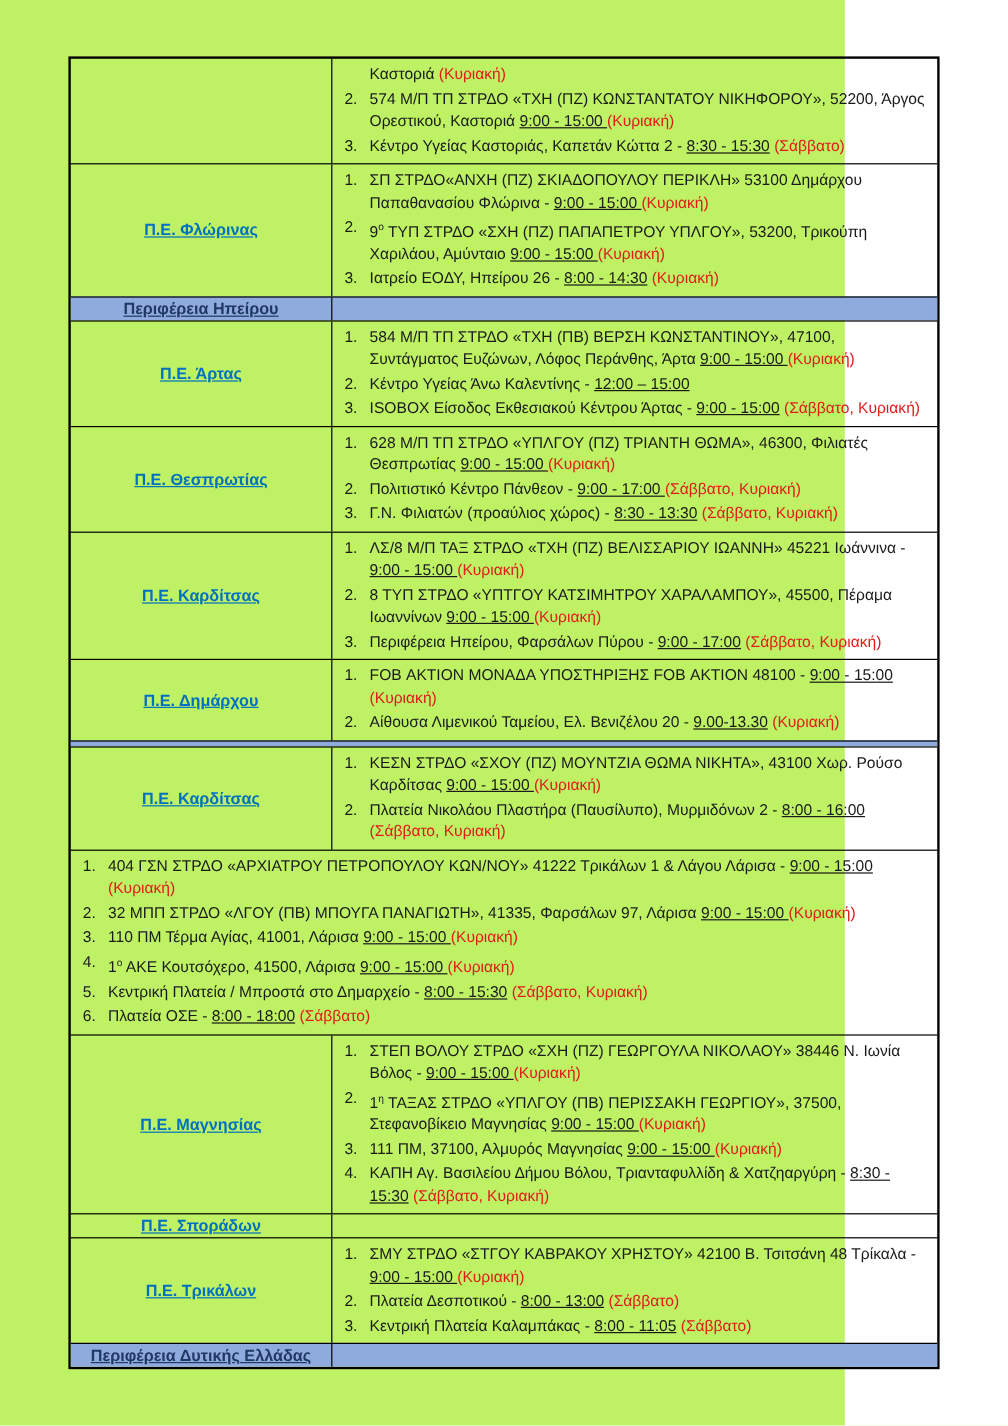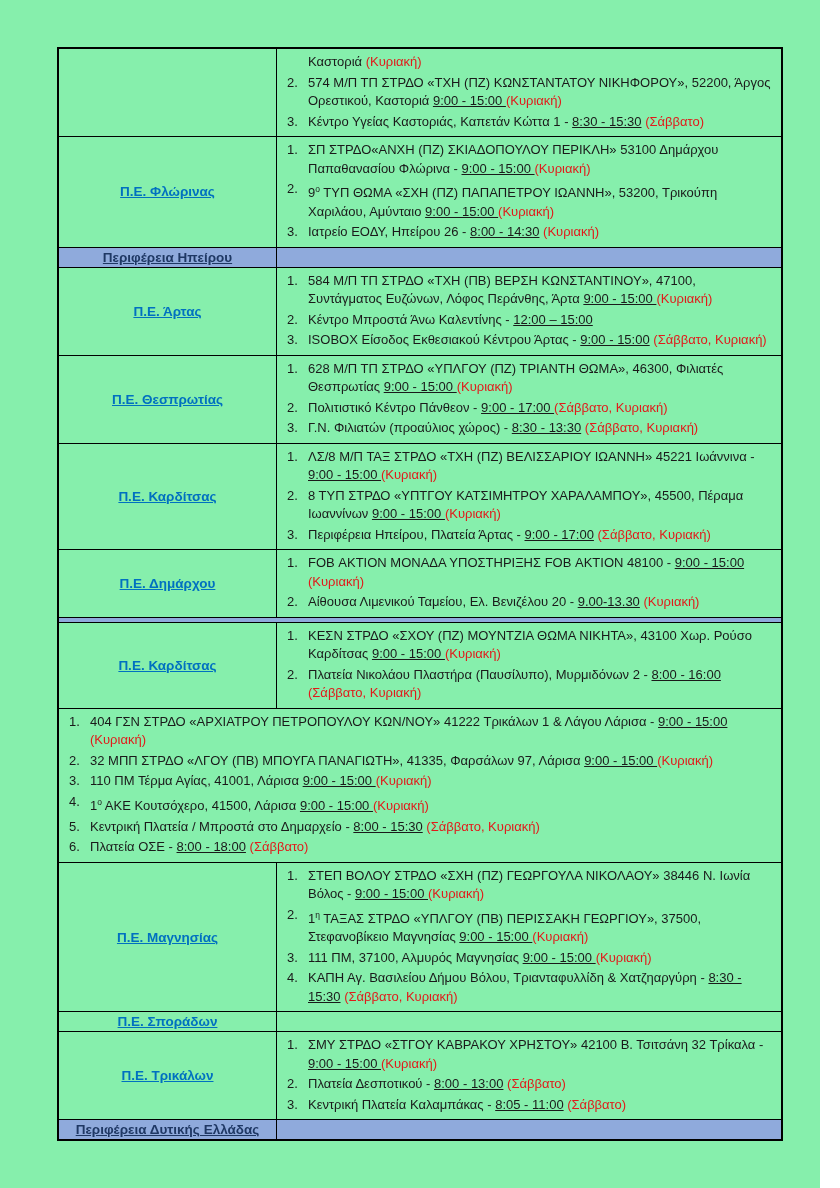--- a/index.html
+++ b/index.html
@@ -4,22 +4,22 @@
 <style>
   html, body {
     margin: 0; padding: 0;
     width: 840px; height: 1188px;
     background: #ffffff;
     font-family: "Liberation Sans", "DejaVu Sans", sans-serif;
     overflow: hidden;
   }
   #page {
     position: relative;
-    width: 820px; height: 1188px;
-    background: #86efac;
+    width: 704px; height: 1188px;
+    background: #bef264;
   }
   #doc-table {
     position: absolute;
     left: 57px; top: 47px;
     width: 726px;
     border: 2px solid #000;
     box-sizing: border-box;
     font-size: 13px;
     color: var(--text-black, #1a1a1a);
   }
@@ -73,36 +73,36 @@
           <div class="item">
             <span class="num"></span>
             <span class="itxt"><span class="seg seg-b">Καστοριά </span><span class="seg seg-r">(Κυριακή)</span></span>
           </div>
           <div class="item">
             <span class="num">2.</span>
             <span class="itxt"><span class="seg seg-b">574 Μ/Π ΤΠ ΣΤΡΔΟ «ΤΧΗ (ΠΖ) ΚΩΝΣΤΑΝΤΑΤΟΥ ΝΙΚΗΦΟΡΟΥ», 52200, Άργος Ορεστικού, Καστοριά </span><span class="seg seg-u">9:00 - 15:00 </span><span class="seg seg-r">(Κυριακή)</span></span>
           </div>
           <div class="item">
             <span class="num">3.</span>
-            <span class="itxt"><span class="seg seg-b">Κέντρο Υγείας Καστοριάς, Καπετάν Κώττα 1 - </span><span class="seg seg-u">8:30 - 15:30</span><span class="seg seg-b"> </span><span class="seg seg-r">(Σάββατο)</span></span>
+            <span class="itxt"><span class="seg seg-b">Κέντρο Υγείας Καστοριάς, Καπετάν Κώττα 2 - </span><span class="seg seg-u">8:30 - 15:30</span><span class="seg seg-b"> </span><span class="seg seg-r">(Σάββατο)</span></span>
           </div>
         </div>
       </div>
       <div class="trow region-row">
         <div class="cell-left">
           <span class="region-label">Π.Ε. Φλώρινας</span>
         </div>
         <div class="cell-right">
           <div class="item">
             <span class="num">1.</span>
             <span class="itxt"><span class="seg seg-b">ΣΠ ΣΤΡΔΟ«ΑΝΧΗ (ΠΖ) ΣΚΙΑΔΟΠΟΥΛΟΥ ΠΕΡΙΚΛΗ» 53100 Δημάρχου Παπαθανασίου Φλώρινα - </span><span class="seg seg-u">9:00 - 15:00 </span><span class="seg seg-r">(Κυριακή)</span></span>
           </div>
           <div class="item">
             <span class="num">2.</span>
-            <span class="itxt"><span class="seg seg-b">9</span><span class="seg seg-s">ο</span><span class="seg seg-b"> ΤΥΠ ΘΩΜΑ «ΣΧΗ (ΠΖ) ΠΑΠΑΠΕΤΡΟΥ ΙΩΑΝΝΗ», 53200, Τρικούπη Χαριλάου, Αμύνταιο </span><span class="seg seg-u">9:00 - 15:00 </span><span class="seg seg-r">(Κυριακή)</span></span>
+            <span class="itxt"><span class="seg seg-b">9</span><span class="seg seg-s">ο</span><span class="seg seg-b"> ΤΥΠ ΣΤΡΔΟ «ΣΧΗ (ΠΖ) ΠΑΠΑΠΕΤΡΟΥ ΥΠΛΓΟΥ», 53200, Τρικούπη Χαριλάου, Αμύνταιο </span><span class="seg seg-u">9:00 - 15:00 </span><span class="seg seg-r">(Κυριακή)</span></span>
           </div>
           <div class="item">
             <span class="num">3.</span>
             <span class="itxt"><span class="seg seg-b">Ιατρείο ΕΟΔΥ, Ηπείρου 26 - </span><span class="seg seg-u">8:00 - 14:30</span><span class="seg seg-b"> </span><span class="seg seg-r">(Κυριακή)</span></span>
           </div>
         </div>
       </div>
       <div class="trow header-row">
         <div class="cell-left">
           <span class="header-label">Περιφέρεια Ηπείρου</span>
@@ -113,21 +113,21 @@
         <div class="cell-left">
           <span class="region-label">Π.Ε. Άρτας</span>
         </div>
         <div class="cell-right">
           <div class="item">
             <span class="num">1.</span>
             <span class="itxt"><span class="seg seg-b">584 Μ/Π ΤΠ ΣΤΡΔΟ «ΤΧΗ (ΠΒ) ΒΕΡΣΗ ΚΩΝΣΤΑΝΤΙΝΟΥ», 47100, Συντάγματος Ευζώνων, Λόφος Περάνθης, Άρτα </span><span class="seg seg-u">9:00 - 15:00 </span><span class="seg seg-r">(Κυριακή)</span></span>
           </div>
           <div class="item">
             <span class="num">2.</span>
-            <span class="itxt"><span class="seg seg-b">Κέντρο Μπροστά Άνω Καλεντίνης - </span><span class="seg seg-u">12:00 – 15:00</span></span>
+            <span class="itxt"><span class="seg seg-b">Κέντρο Υγείας Άνω Καλεντίνης - </span><span class="seg seg-u">12:00 – 15:00</span></span>
           </div>
           <div class="item">
             <span class="num">3.</span>
             <span class="itxt"><span class="seg seg-b">ISOBOX Είσοδος Εκθεσιακού Κέντρου Άρτας - </span><span class="seg seg-u">9:00 - 15:00</span><span class="seg seg-b"> </span><span class="seg seg-r">(Σάββατο, Κυριακή)</span></span>
           </div>
         </div>
       </div>
       <div class="trow region-row">
         <div class="cell-left">
           <span class="region-label">Π.Ε. Θεσπρωτίας</span>
@@ -155,21 +155,21 @@
           <div class="item">
             <span class="num">1.</span>
             <span class="itxt"><span class="seg seg-b">ΛΣ/8 Μ/Π ΤΑΞ ΣΤΡΔΟ «ΤΧΗ (ΠΖ) ΒΕΛΙΣΣΑΡΙΟΥ ΙΩΑΝΝΗ» 45221 Ιωάννινα - </span><span class="seg seg-u">9:00 - 15:00 </span><span class="seg seg-r">(Κυριακή)</span></span>
           </div>
           <div class="item">
             <span class="num">2.</span>
             <span class="itxt"><span class="seg seg-b">8 ΤΥΠ ΣΤΡΔΟ «ΥΠΤΓΟΥ ΚΑΤΣΙΜΗΤΡΟΥ ΧΑΡΑΛΑΜΠΟΥ», 45500, Πέραμα Ιωαννίνων </span><span class="seg seg-u">9:00 - 15:00 </span><span class="seg seg-r">(Κυριακή)</span></span>
           </div>
           <div class="item">
             <span class="num">3.</span>
-            <span class="itxt"><span class="seg seg-b">Περιφέρεια Ηπείρου, Πλατεία Άρτας - </span><span class="seg seg-u">9:00 - 17:00</span><span class="seg seg-b"> </span><span class="seg seg-r">(Σάββατο, Κυριακή)</span></span>
+            <span class="itxt"><span class="seg seg-b">Περιφέρεια Ηπείρου, Φαρσάλων Πύρου - </span><span class="seg seg-u">9:00 - 17:00</span><span class="seg seg-b"> </span><span class="seg seg-r">(Σάββατο, Κυριακή)</span></span>
           </div>
         </div>
       </div>
       <div class="trow region-row">
         <div class="cell-left">
           <span class="region-label">Π.Ε. Δημάρχου</span>
         </div>
         <div class="cell-right">
           <div class="item">
             <span class="num">1.</span>
@@ -256,29 +256,29 @@
         </div>
         <div class="cell-right"></div>
       </div>
       <div class="trow region-row">
         <div class="cell-left">
           <span class="region-label">Π.Ε. Τρικάλων</span>
         </div>
         <div class="cell-right">
           <div class="item">
             <span class="num">1.</span>
-            <span class="itxt"><span class="seg seg-b">ΣΜΥ ΣΤΡΔΟ «ΣΤΓΟΥ ΚΑΒΡΑΚΟΥ ΧΡΗΣΤΟΥ» 42100 Β. Τσιτσάνη 32 Τρίκαλα - </span><span class="seg seg-u">9:00 - 15:00 </span><span class="seg seg-r">(Κυριακή)</span></span>
+            <span class="itxt"><span class="seg seg-b">ΣΜΥ ΣΤΡΔΟ «ΣΤΓΟΥ ΚΑΒΡΑΚΟΥ ΧΡΗΣΤΟΥ» 42100 Β. Τσιτσάνη 48 Τρίκαλα - </span><span class="seg seg-u">9:00 - 15:00 </span><span class="seg seg-r">(Κυριακή)</span></span>
           </div>
           <div class="item">
             <span class="num">2.</span>
             <span class="itxt"><span class="seg seg-b">Πλατεία Δεσποτικού - </span><span class="seg seg-u">8:00 - 13:00</span><span class="seg seg-b"> </span><span class="seg seg-r">(Σάββατο)</span></span>
           </div>
           <div class="item">
             <span class="num">3.</span>
-            <span class="itxt"><span class="seg seg-b">Κεντρική Πλατεία Καλαμπάκας - </span><span class="seg seg-u">8:05 - 11:00</span><span class="seg seg-b"> </span><span class="seg seg-r">(Σάββατο)</span></span>
+            <span class="itxt"><span class="seg seg-b">Κεντρική Πλατεία Καλαμπάκας - </span><span class="seg seg-u">8:00 - 11:05</span><span class="seg seg-b"> </span><span class="seg seg-r">(Σάββατο)</span></span>
           </div>
         </div>
       </div>
       <div class="trow header-row">
         <div class="cell-left">
           <span class="header-label">Περιφέρεια Δυτικής Ελλάδας</span>
         </div>
         <div class="cell-right"></div>
       </div>
     </div>

